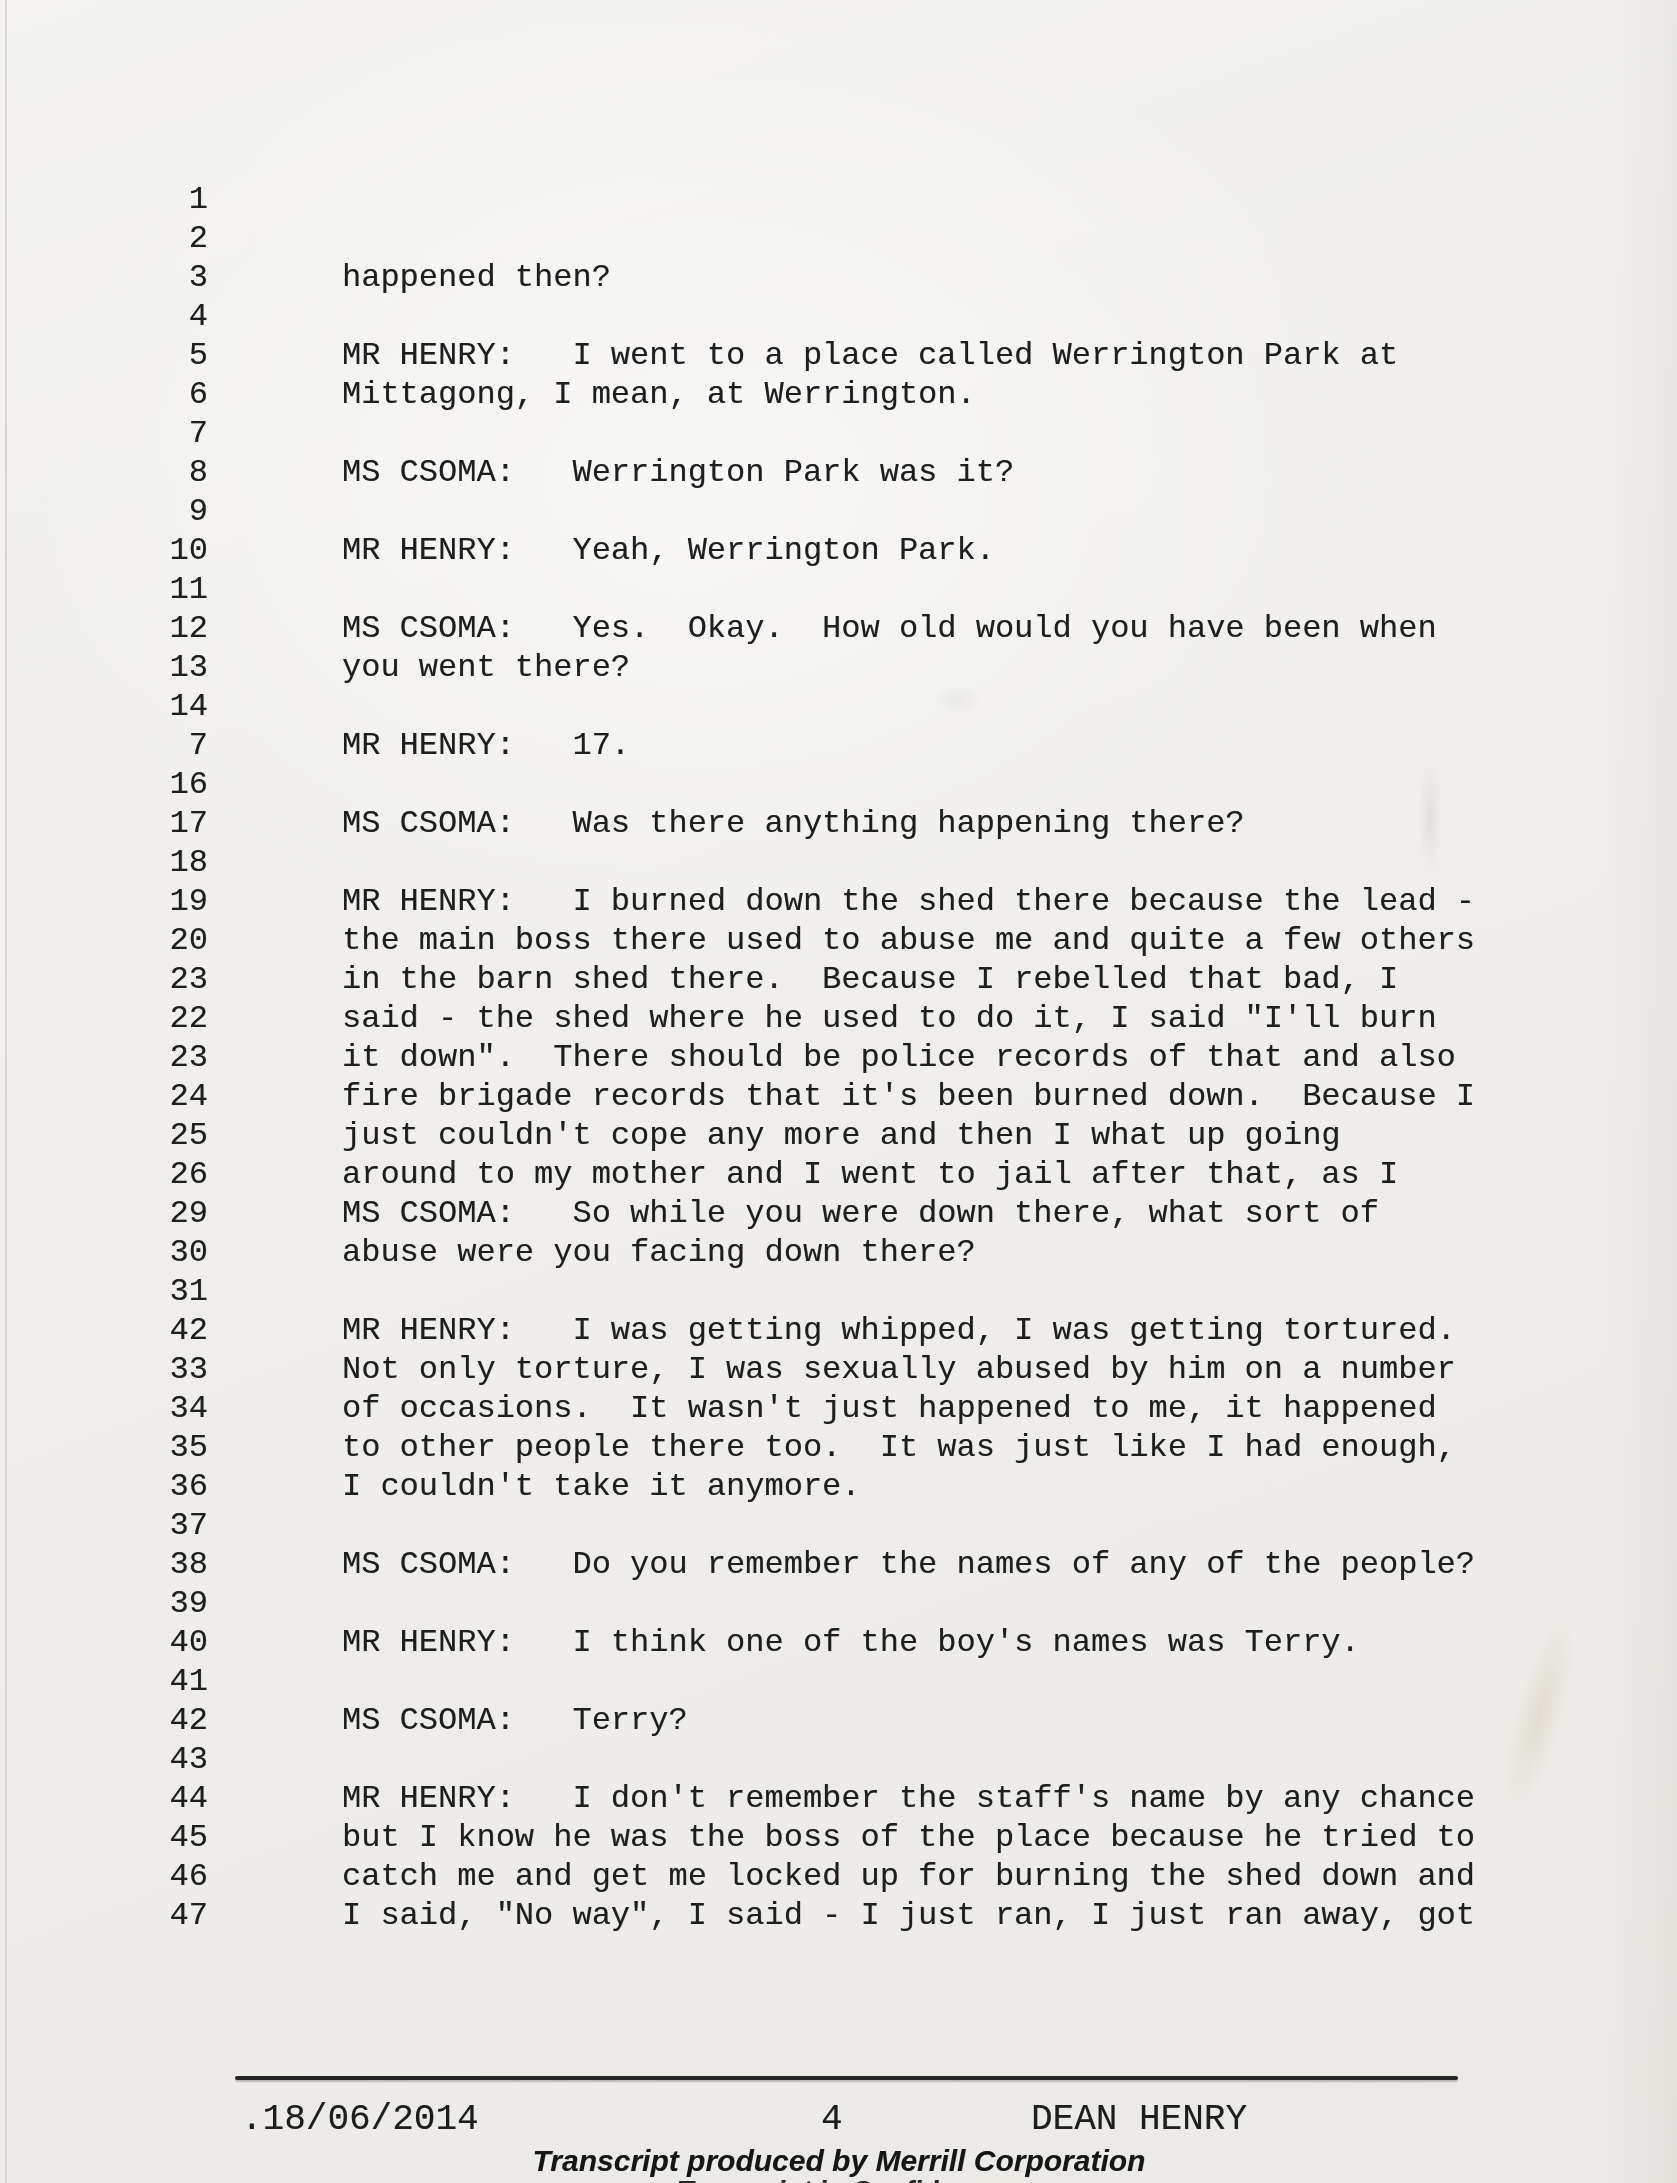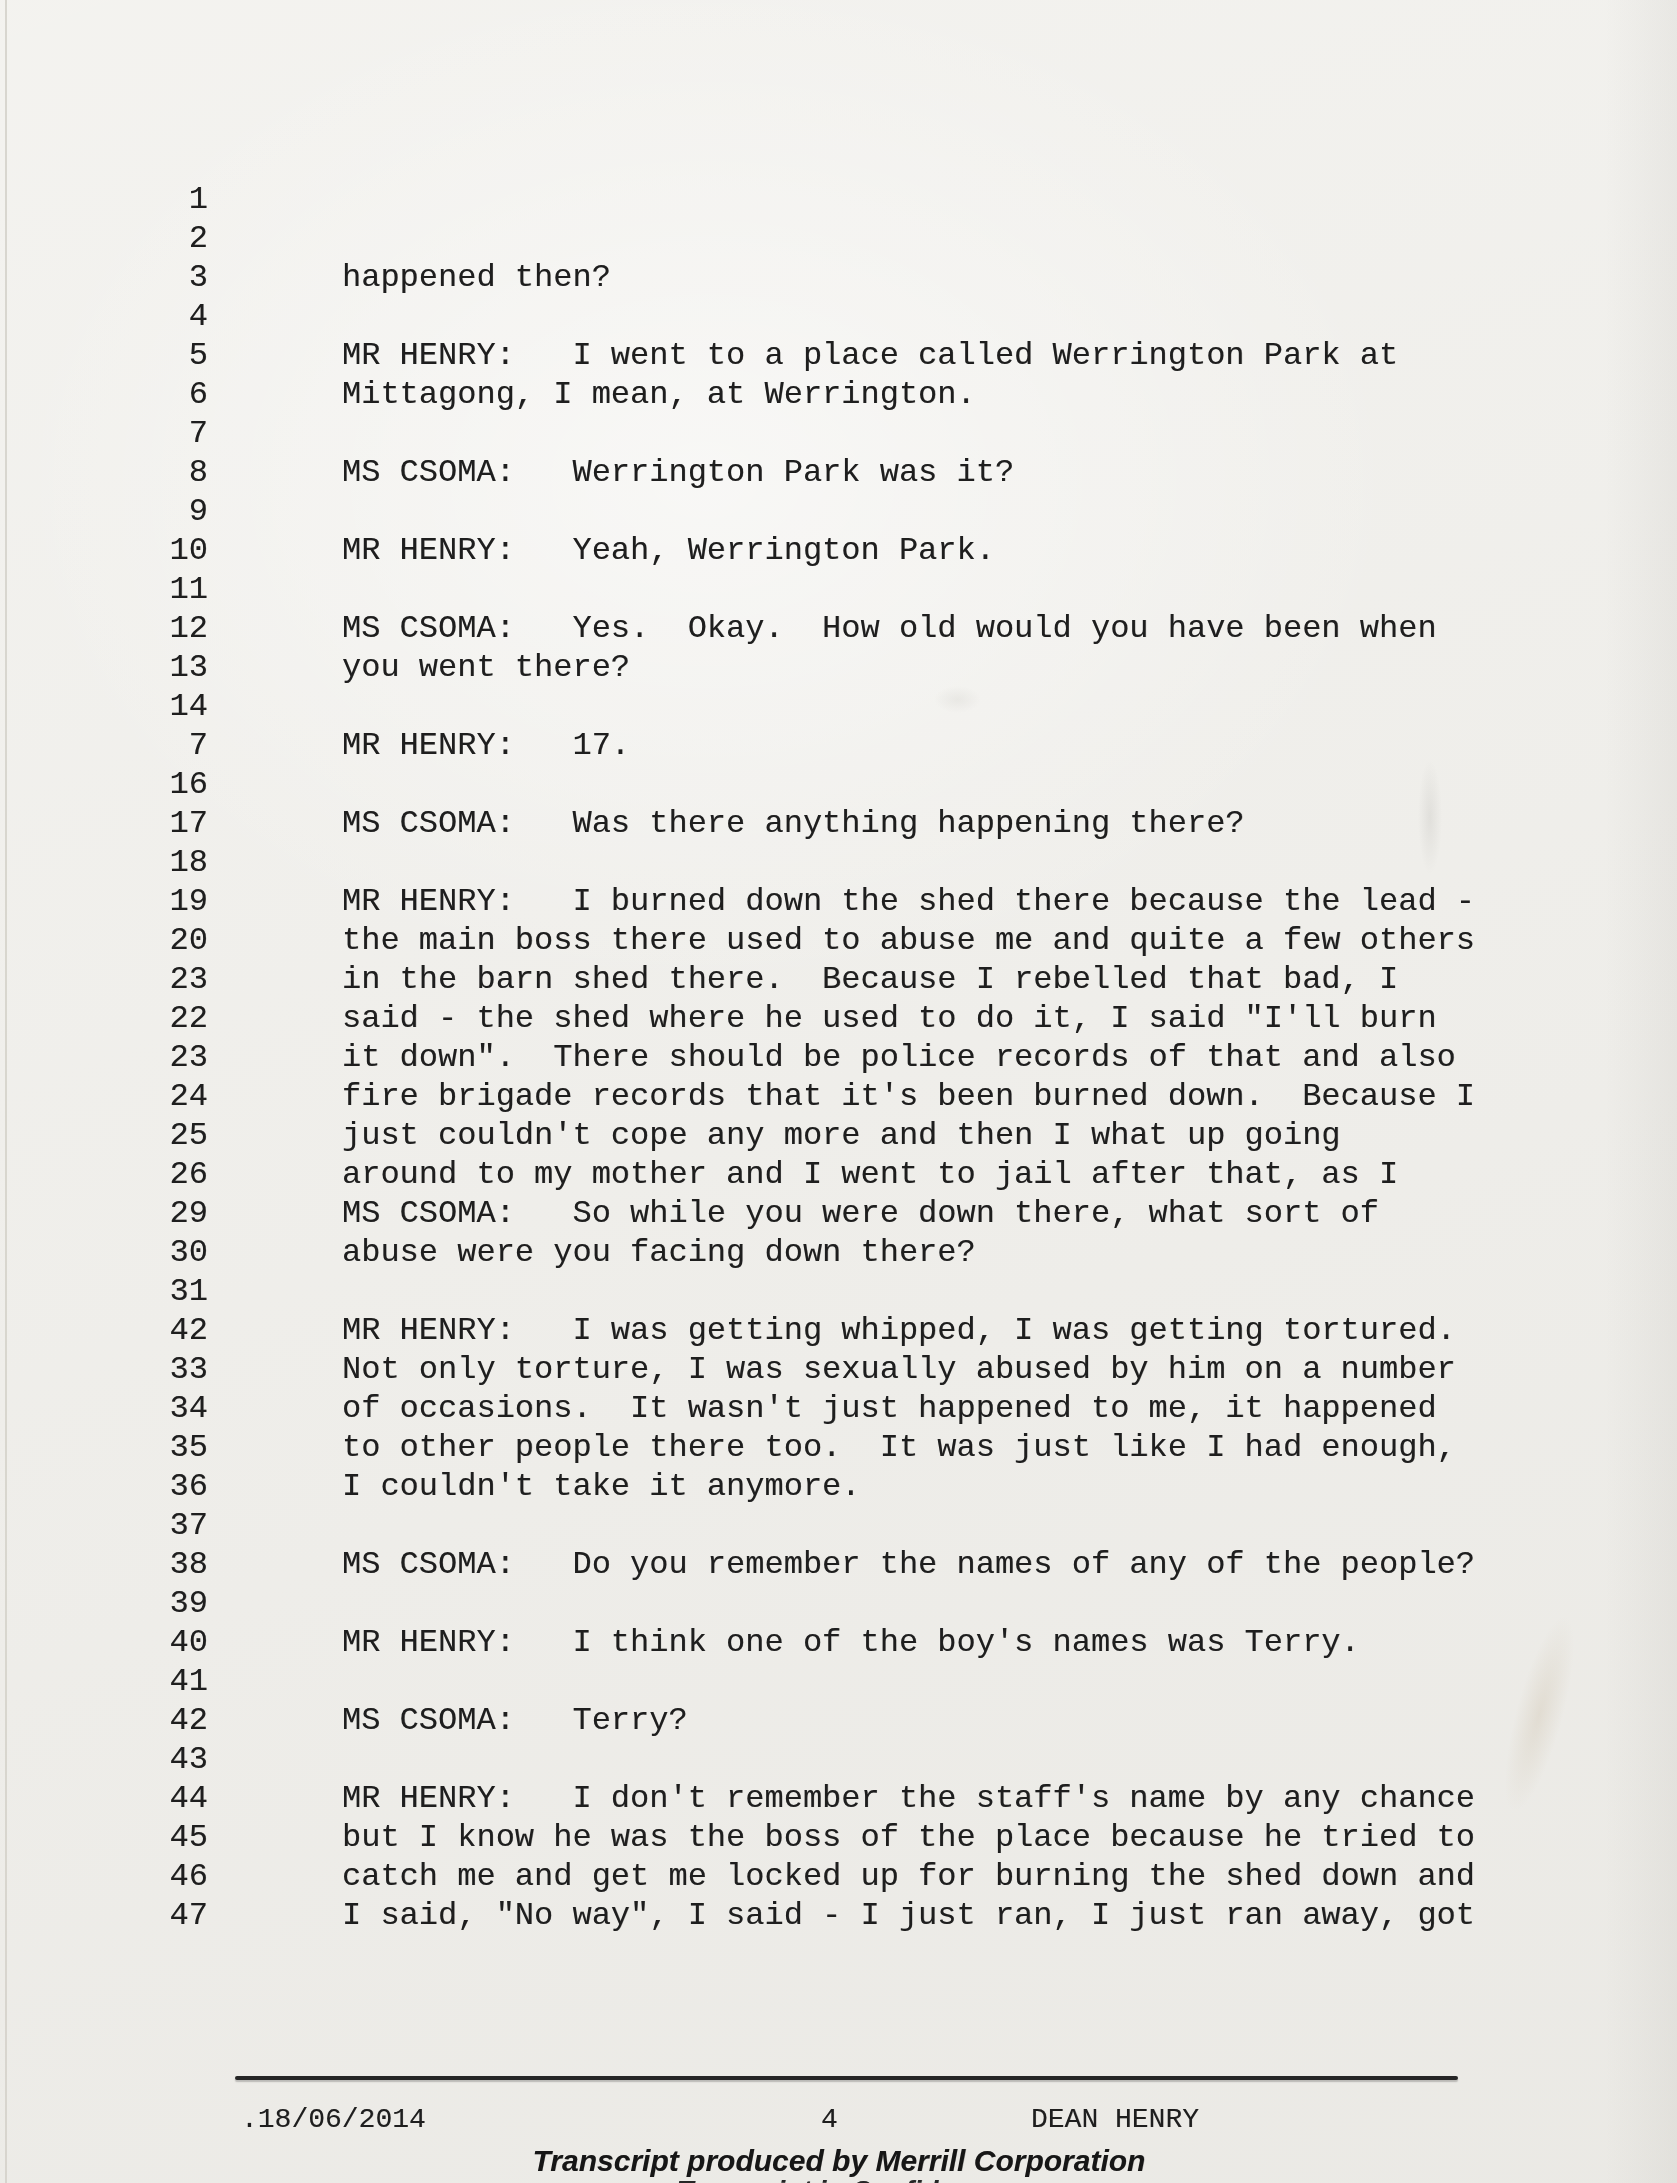--- a/index.html
+++ b/index.html
@@ -103,21 +103,21 @@
     left: 235px;
     top: 2076px;
     width: 1223px;
     height: 4px;
     background: #262626;
     border-radius: 2px;
     box-shadow: 0 2px 1.3px rgba(40,40,40,0.25);
   }
   .footer-text {
     position: absolute;
-    font-size: 28px;
+    font-size: 36px;
     line-height: 39px;
     text-shadow: 0.3px 0.3px 0.6px rgba(30,30,30,0.38);
     white-space: pre;
   }
   .footer-date    { left: 241px;  top: 2100px; }
   .footer-page    { left: 821px; top: 2100px; }
   .footer-witness { left: 1031px; top: 2100px; }
 
   .footer-produced {
     position: absolute;

